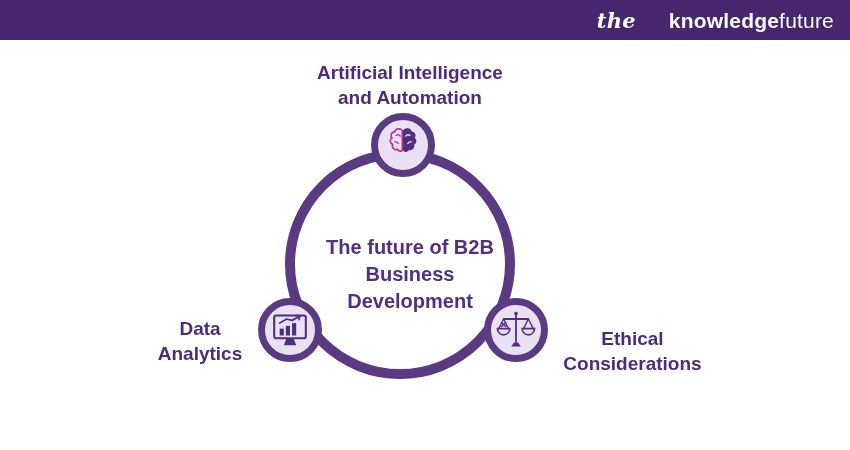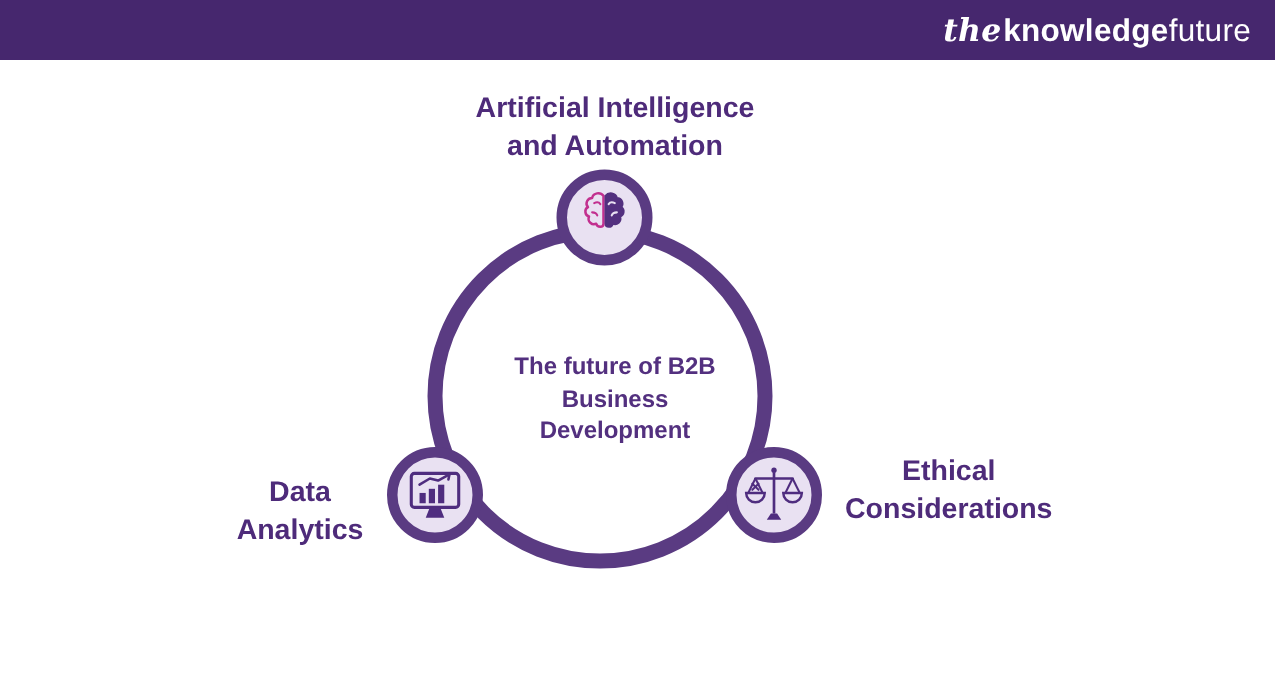--- a/index.html
+++ b/index.html
@@ -20,37 +20,37 @@
     width: 100%;
     height: 40px;
     background: #46276e;
     display: flex;
     align-items: center;
     justify-content: flex-end;
     padding-right: 16px;
   }
   .logo { color: #ffffff; font-size: 21px; letter-spacing: 0.2px; white-space: nowrap; }
   .logo .logo-the { font-family: "DejaVu Serif", serif; font-style: italic; font-weight: 700; margin-right: 1px; }
-  .logo .logo-knowledge { font-weight: 700; }
+  .logo .logo-knowledge { font-weight: 700; margin-left: 32px; }
   .logo .logo-academy { font-weight: 400; }
 
   
   .ring {
     position: absolute;
     left: 285px; top: 149px;
     width: 230px; height: 230px;
     border: 10px solid #5a3b82;
     border-radius: 50%;
   }
   .center-title {
     position: absolute;
     left: 300px; top: 234px;
     width: 220px;
     text-align: center;
-    font-size: 16px;
+    font-size: 20px;
     font-weight: 700;
     line-height: 1.35;
     color: #53307f;
     white-space: pre-line;
   }
   .node {
     position: absolute;
     width: 64px; height: 64px;
     background: #e9e1f2;
     border: 7px solid #5a3b82;
@@ -68,21 +68,21 @@
     position: absolute;
     font-size: 19px;
     font-weight: 700;
     line-height: 1.3;
     color: #4e2b7a;
     white-space: pre-line;
     text-align: center;
   }
   .label-top   { left: 280px; top: 61px;  width: 260px; }
   .label-left  { left: 140px; top: 317px; width: 120px; }
-  .label-right { left: 560px; top: 303px; width: 145px; }
+  .label-right { left: 560px; top: 327px; width: 145px; }
 </style>
 </head>
 <body>
 
 <div class="page">
 
   <header class="topbar">
     <div class="logo"><span class="logo-the">the</span><span class="logo-knowledge">knowledge</span><span class="logo-academy">future</span></div>
   </header>
 

